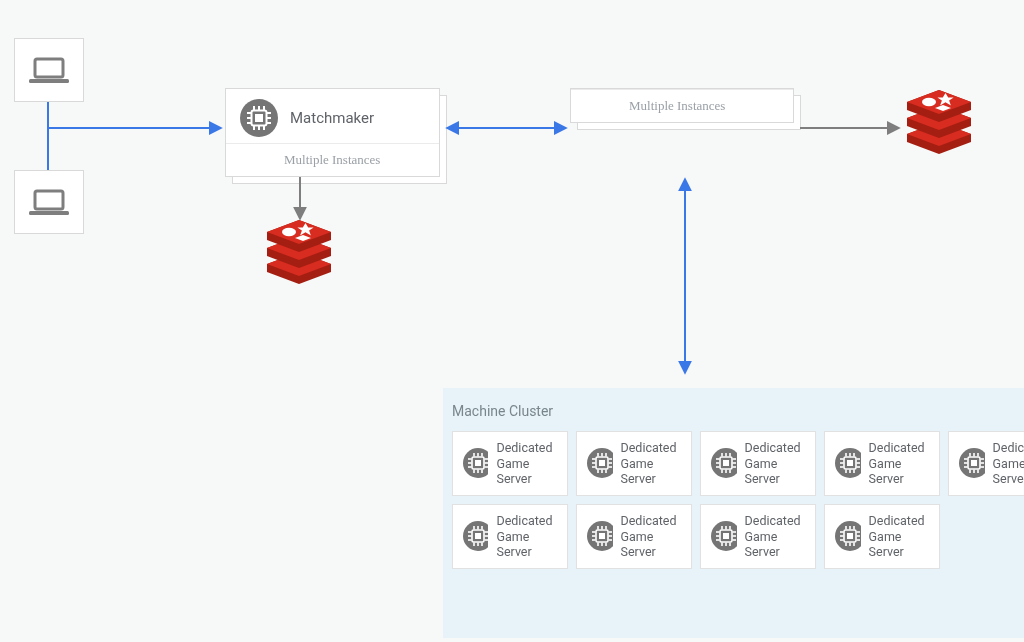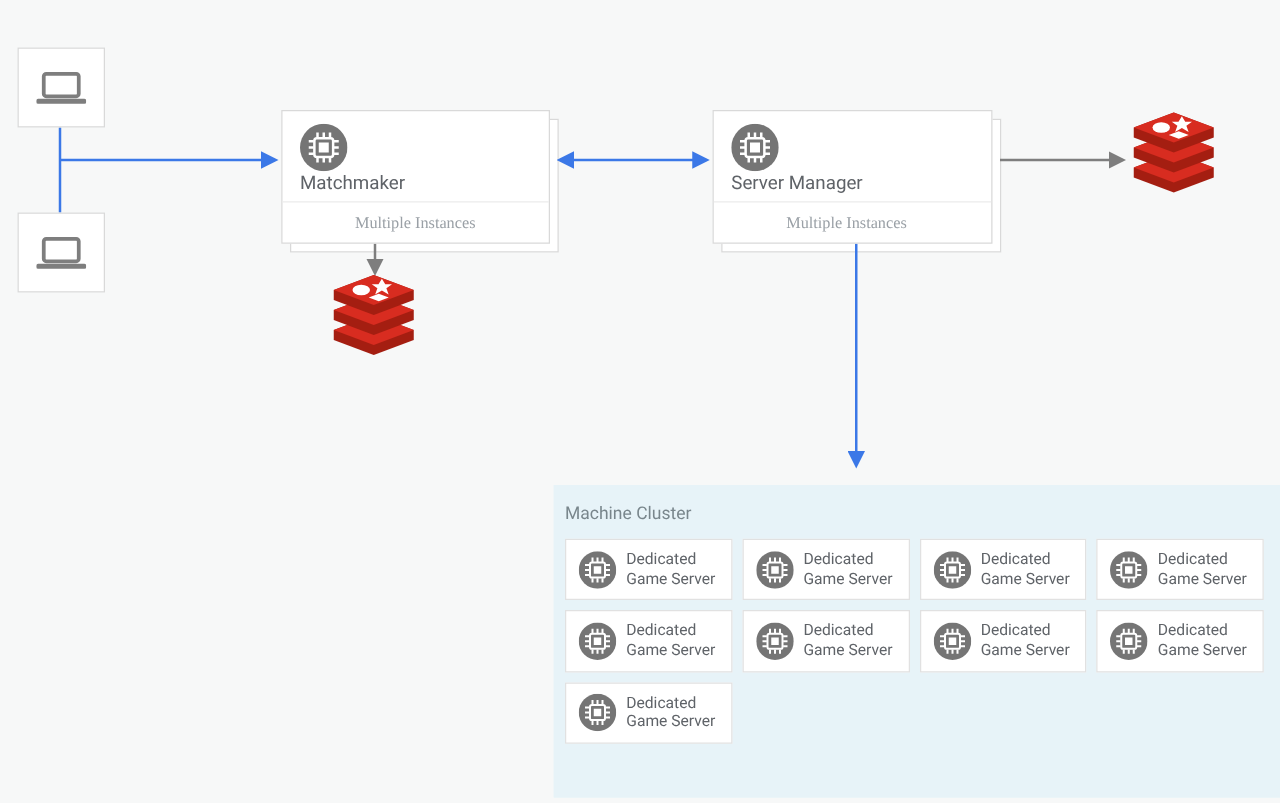--- a/index.html
+++ b/index.html
@@ -31,23 +31,22 @@
     content:"";
     position:absolute;
     left:6px; top:6px;
     width:100%; height:100%;
     border:1px solid #d9d9d9;
     background:#fff;
     z-index:-1;
   }
   .svc-inner{
     display:flex;
-    align-items:flex-start;
+    align-items:center;
     padding:10px 14px 6px 14px;
-    flex-direction:column;
   }
   .svc-title{
     font-size:15px;
     color:#5f6368;
   }
   .svc-sub{
     font-size:13px;
     color:#9aa0a6;
     border-top:1px solid #ebebeb;
     padding:8px 14px 8px 58px;
@@ -63,21 +62,21 @@
     border:1px solid #e7f3f8;
     padding: 14px 18px 18px 8px;
   }
   .cluster-title{
     font-size:14px;
     color:#79868c;
     margin-bottom:12px;
   }
   .grid{
     display:grid;
-    grid-template-columns: repeat(4, 1fr);
+    grid-template-columns: repeat(5, 1fr);
     gap:8px;
   }
   .cell{
     background:#fff;
     border:1px solid #e1e1e1;
     display:flex;
     align-items:center;
     padding:8px 10px;
   }
   .cell-label{
@@ -203,26 +202,20 @@
   <div class="svc-inner">
     <svg width="38" height="38" style="margin-right:12px">
         <use href="#chip"></use>
       </svg>
     <span class="svc-title">Matchmaker</span>
   </div>
   <div class="svc-sub">Multiple Instances</div>
 </div>
 
 <div class="svc-box shadow" style="left:570px; top:88px; width:224px">
-  <div class="svc-inner">
-    <svg width="38" height="38" style="margin-right:12px">
-        <use href="#chip"></use>
-      </svg>
-    <span class="svc-title">Server Manager</span>
-  </div>
   <div class="svc-sub">Multiple Instances</div>
 </div>
 
 <div class="cluster">
   <div class="cluster-title">Machine Cluster</div>
   <div class="grid">
 
     <div class="cell">
         <svg width="30" height="30" style="margin-right:8px">
           <use href="#chipS"></use>

